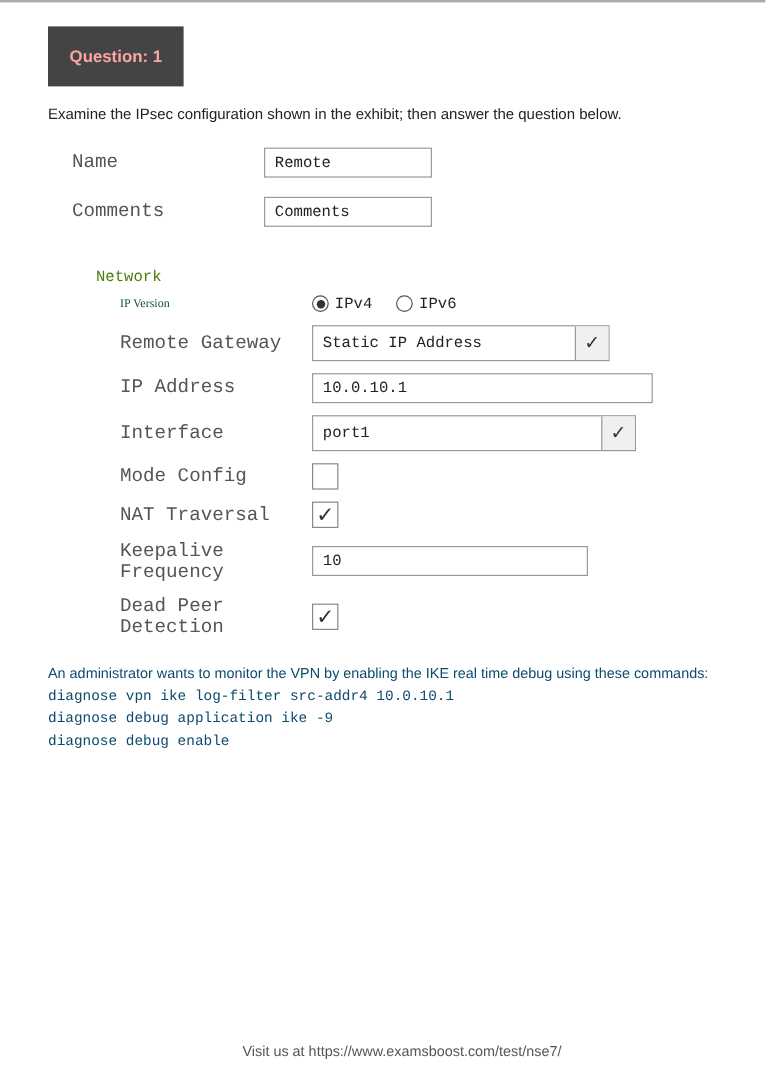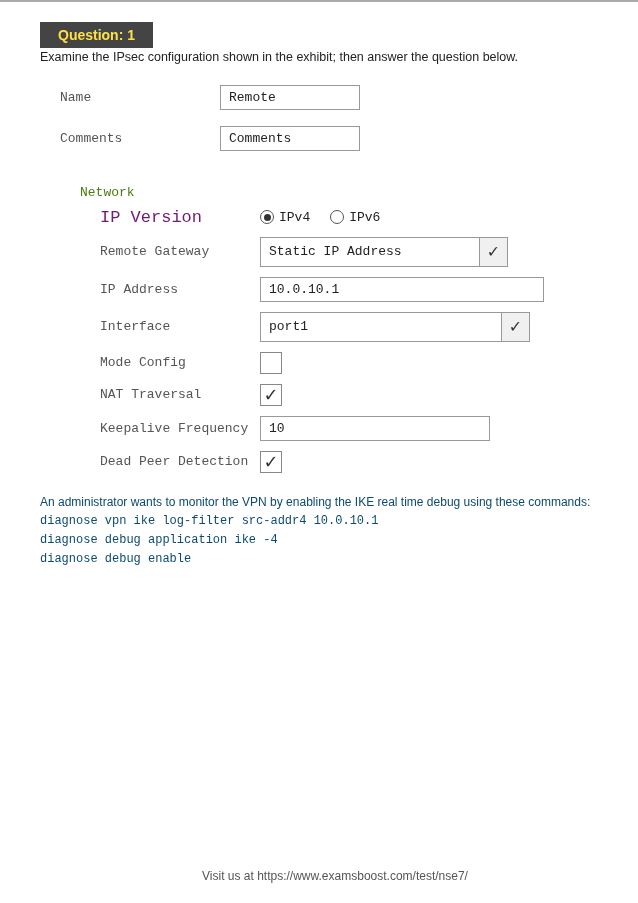--- a/index.html
+++ b/index.html
@@ -16,42 +16,43 @@
       width: 100%;
       height: 2px;
       background: #aaa;
     }
     .page-content {
       padding: 20px 40px 40px 40px;
     }
     .question-header {
       display: inline-block;
       background: #444;
-      color: #fde047;
+      color: #fca5a5;
       font-weight: bold;
       font-size: 14px;
-      padding: 5px 18px;
+      padding: 17px 18px;
+      margin-bottom: 14px;
     }
     .intro-text {
       font-size: 12.5px;
       color: #222;
       margin-bottom: 18px;
       line-height: 1.5;
     }
     .form-section {
       margin-left: 20px;
     }
     .field-row {
       display: flex;
       align-items: center;
       margin-bottom: 10px;
     }
     .field-label {
       font-family: 'Courier New', monospace;
-      font-size: 13px;
+      font-size: 16px;
       color: #555;
       width: 160px;
       min-width: 160px;
     }
     .field-input {
       border: 1px solid #999;
       padding: 4px 8px;
       font-family: 'Courier New', monospace;
       font-size: 13px;
       color: #222;
@@ -76,23 +77,23 @@
     }
     .network-fields {
       margin-left: 20px;
     }
     .ip-version-row {
       display: flex;
       align-items: center;
       margin-bottom: 10px;
     }
     .ip-version-label {
-      font-family: Liberation Mono, monospace;
-      font-size: 17px;
-      color: #701a75;
+      font-family: Liberation Serif, serif;
+      font-size: 10px;
+      color: #14532d;
       width: 160px;
     }
     .radio-group {
       display: flex;
       align-items: flex-end;
       gap: 20px;
     }
     .radio-option {
       display: flex;
       align-items: center;
@@ -287,18 +288,18 @@
         </div>
 
       </div>
     </div>
   </div>
 
   
   <div class="footer-text">
     <div>An administrator wants to monitor the VPN by enabling the IKE real time debug using these commands:</div>
     <div class="code-line">diagnose vpn ike log-filter src-addr4 10.0.10.1</div>
-    <div class="code-line">diagnose debug application ike -4</div>
+    <div class="code-line">diagnose debug application ike -9</div>
     <div class="code-line">diagnose debug enable</div>
   </div>
 </div>
 
 <div class="visit-footer">Visit us at https://www.examsboost.com/test/nse7/</div>
 
 </body></html>

